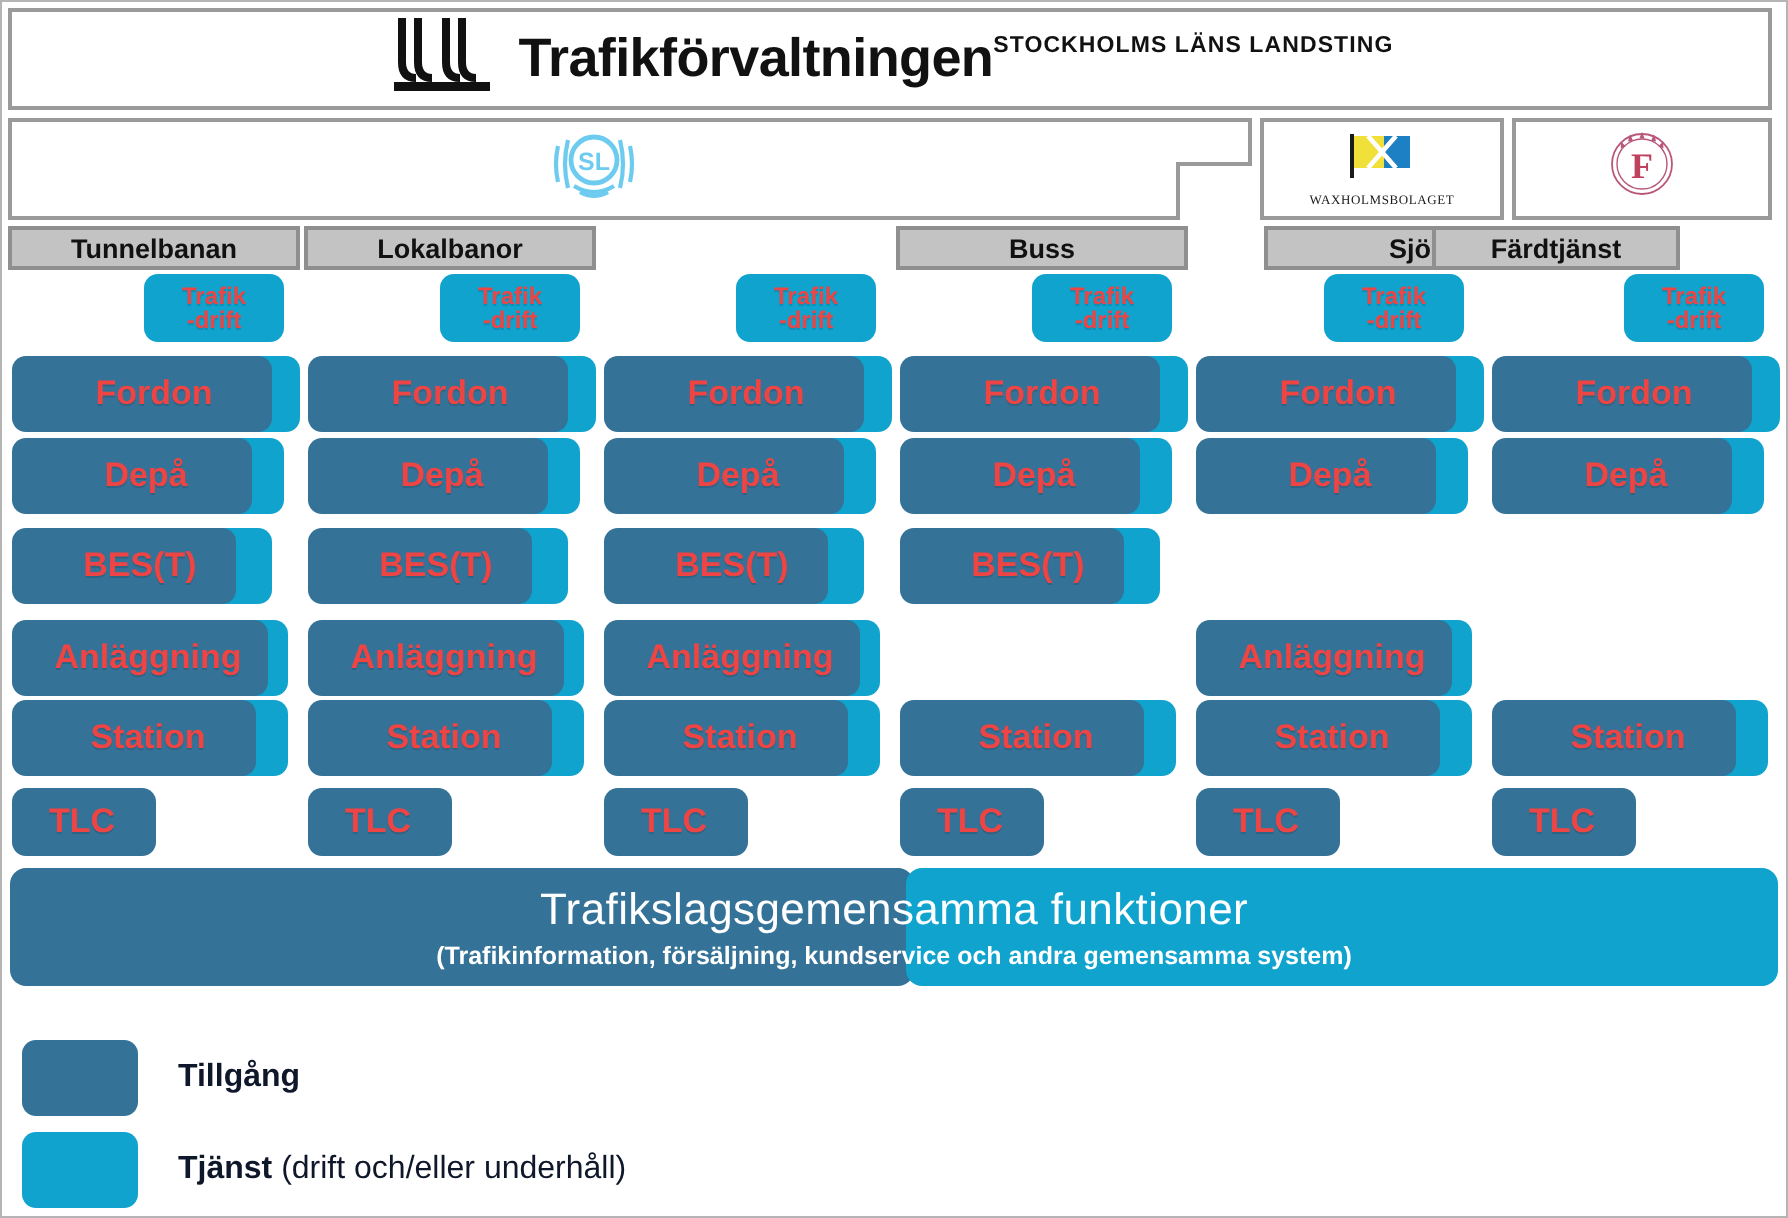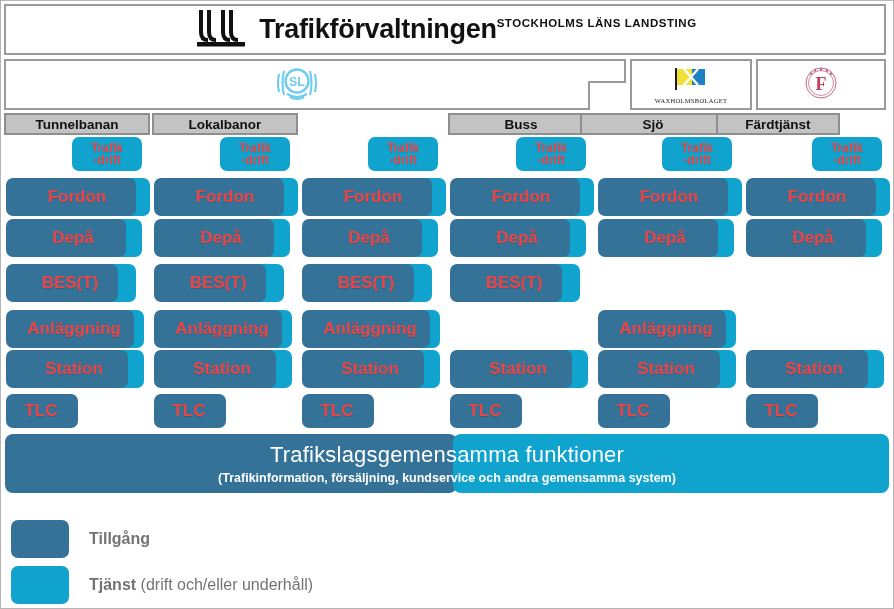--- a/index.html
+++ b/index.html
@@ -226,21 +226,21 @@
   .swatch {
     width: 58px; height: 38px;
     border-radius: 7px;
     flex: 0 0 auto;
   }
   .swatch.asset { background: #347297; }
   .swatch.service { background: #0fa3ce; }
   .legend-text {
     margin-left: 20px;
     font-size: 16px;
-    color: #737373;
+    color: #0f172a;
   }
   .legend-text b { font-weight: bold; }
   .legend-text .paren { font-weight: normal; }
 
   
   .page-border {
     position: absolute;
     left: 0; top: 0;
     width: 894px; height: 609px;
     border: 1px solid #b4b4b4;
@@ -328,21 +328,21 @@
   <div class="mode-headers" id="mode-headers">
       <div class="mode-head" style="left: 0px; width: 146px;">
         <span>Tunnelbanan</span>
       </div>
       <div class="mode-head" style="left: 148px; width: 146px;">
         <span>Lokalbanor</span>
       </div>
       <div class="mode-head" style="left: 444px; width: 146px;">
         <span>Buss</span>
       </div>
-      <div class="mode-head" style="left: 576px; width: 146px;">
+      <div class="mode-head" style="left: 628px; width: 146px;">
         <span>Sjö</span>
       </div>
       <div class="mode-head" style="left: 712px; width: 124px;">
         <span>Färdtjänst</span>
       </div>
     </div>
 
   <div class="grid" id="grid">
       <div class="cell trafik" style="left: 4px; top: 137px; height: 34px; width: 138px;">
         <div class="pill service" style="left: 68px; width: 70px;"></div>

